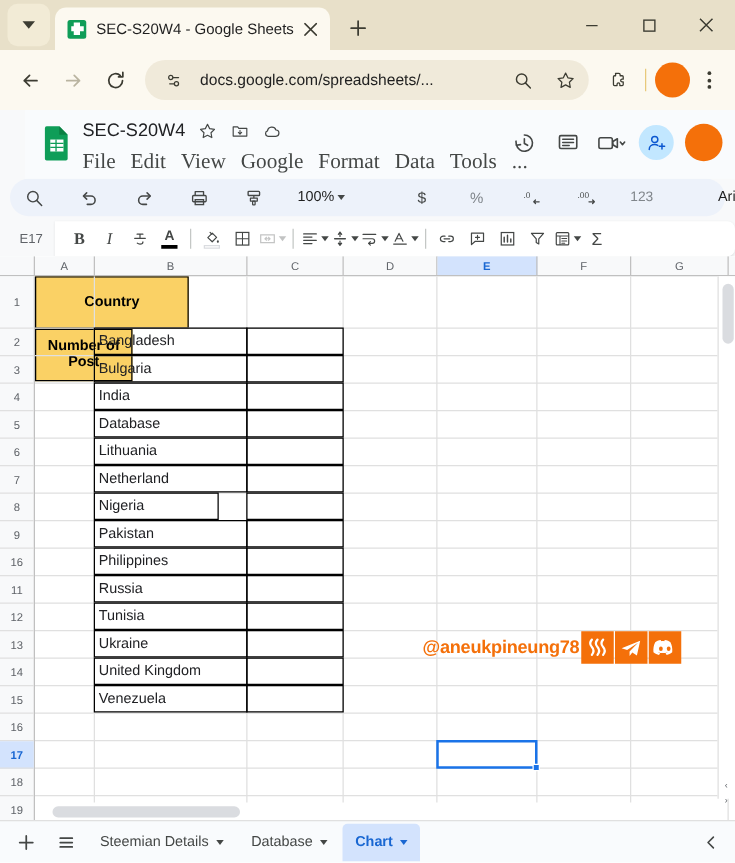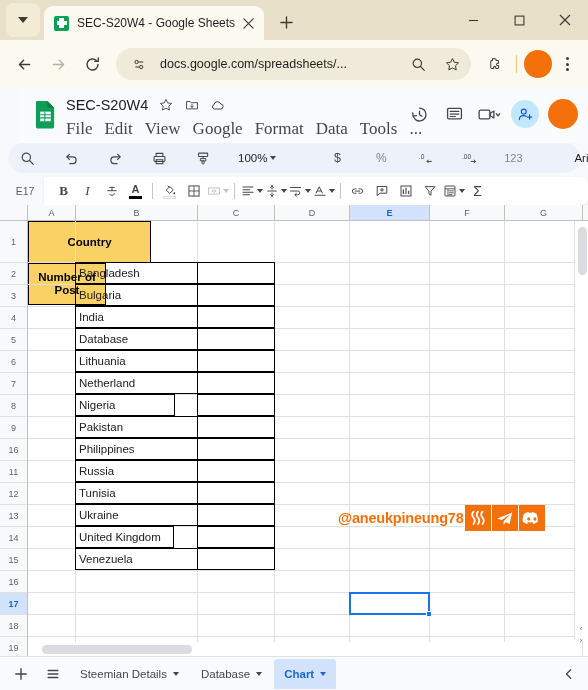--- a/index.html
+++ b/index.html
@@ -548,21 +548,21 @@
         <div class="cell bcell" style="left:47px;top:195px;width:123px">Pakistan</div>
         <div class="cell bcell" style="left:169px;top:195px;width:78px"></div>
         <div class="cell bcell" style="left:47px;top:217px;width:123px">Philippines</div>
         <div class="cell bcell" style="left:169px;top:217px;width:78px"></div>
         <div class="cell bcell" style="left:47px;top:239px;width:123px">Russia</div>
         <div class="cell bcell" style="left:169px;top:239px;width:78px"></div>
         <div class="cell bcell" style="left:47px;top:261px;width:123px">Tunisia</div>
         <div class="cell bcell" style="left:169px;top:261px;width:78px"></div>
         <div class="cell bcell" style="left:47px;top:283px;width:123px">Ukraine</div>
         <div class="cell bcell" style="left:169px;top:283px;width:78px"></div>
-        <div class="cell bcell" style="left:47px;top:305px;width:99px">United Kingdom</div>
+        <div class="cell bcell" style="left:47px;top:305px;width:123px">United Kingdom</div>
         <div class="cell bcell" style="left:169px;top:305px;width:78px"></div>
         <div class="cell bcell" style="left:47px;top:327px;width:123px">Venezuela</div>
         <div class="cell bcell" style="left:169px;top:327px;width:78px"></div>
 
         <div class="watermark" style="left:310px;top:284px">
           <span class="wm-text">@aneukpineung78</span>
           <span class="wm-ico">
             <svg width="20" height="18" viewBox="0 0 22 20">
               <path d="M6 3c-2 2.2-2 4.4 0 6.6 2 2.2 2 4.4 0 7" fill="none" stroke="#fff" stroke-width="2" stroke-linecap="round"></path>
               <path d="M11 3c-2 2.2-2 4.4 0 6.6 2 2.2 2 4.4 0 7" fill="none" stroke="#fff" stroke-width="2" stroke-linecap="round"></path>

